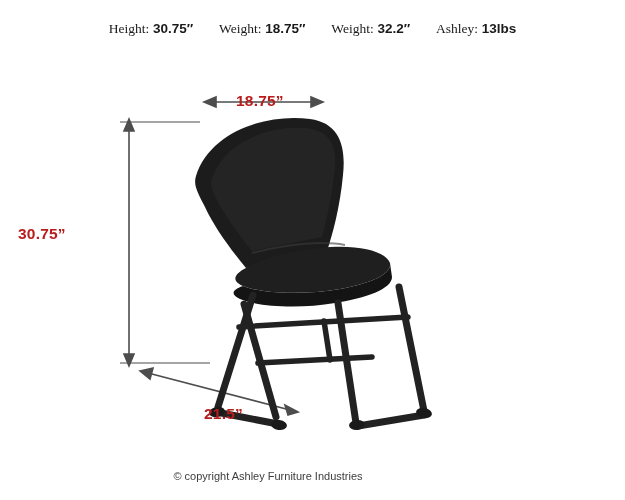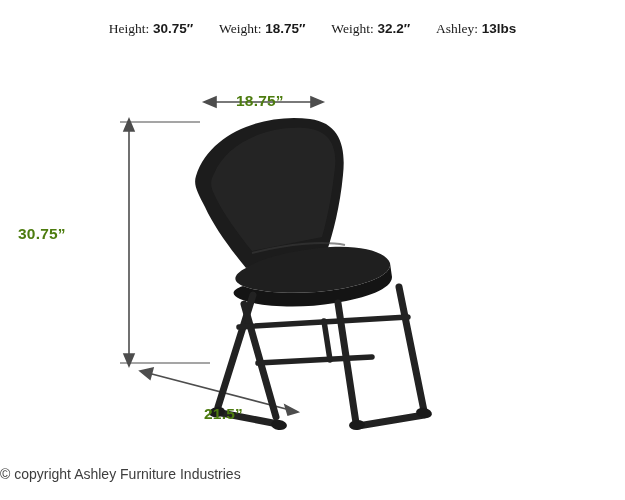--- a/index.html
+++ b/index.html
@@ -39,34 +39,35 @@
     top: 55px;
     left: 0;
     width: 625px;
     height: 395px;
   }
 
   .dim-text {
     position: absolute;
     font-size: 15.5px;
     font-weight: bold;
-    color: #4d7c0f;
+    color: #b91c1c;
     letter-spacing: 0.2px;
   }
   .dim-width  { top: 37px;  left: 236px; }
   .dim-height { top: 170px; left: 18px; text-align: center;  }
   .dim-depth  { top: 350px; left: 204px; }
 
   
   .footer {
     position: absolute;
     bottom: 18px;
     left: 0;
     width: 536px;
-    font-size: 14px;
+    text-align: center;
+    font-size: 11px;
     color: #3d3d3d;
   }
 </style>
 </head>
 <body>
 
 <div class="spec-bar">
   <span class="spec-item">
     <span class="spec-label">Height:</span>
     <span class="spec-value">30.75″</span>

